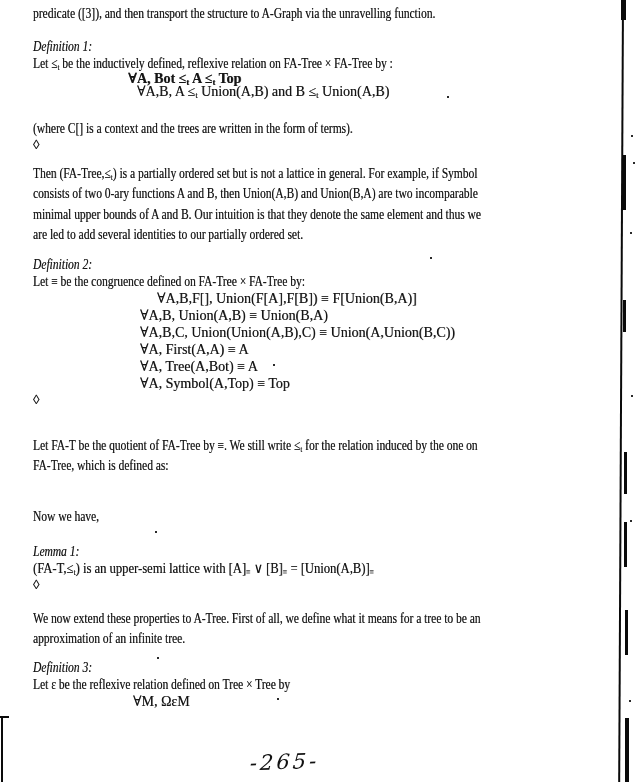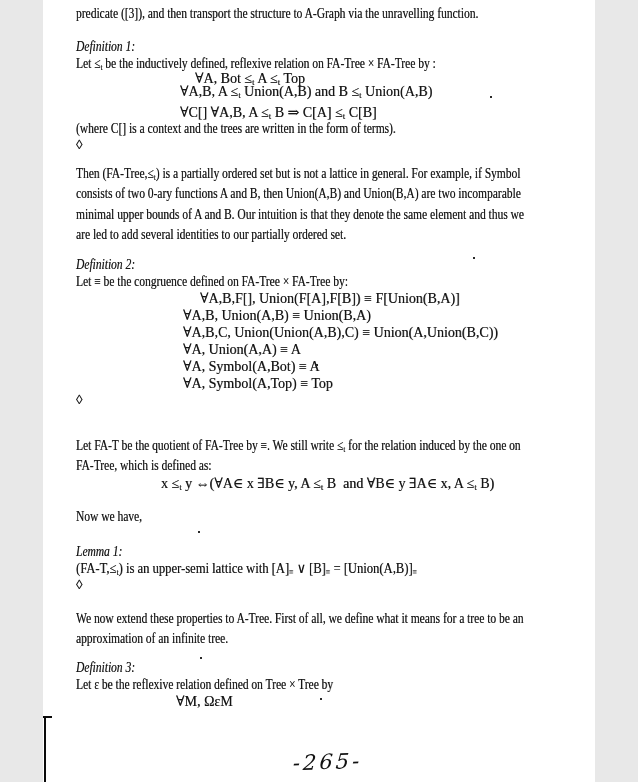--- a/index.html
+++ b/index.html
@@ -1,18 +1,18 @@
 <!DOCTYPE html>
 <html><head>
 <meta charset="utf-8">
 <style>
   html,body { margin:0; padding:0; background:#e8e8e8; }
   .page {
     position:relative;
-    width:552px; height:782px;
+    width:638px; height:782px;
     margin:0 auto;
     background:#ffffff;
     font-family:"Liberation Serif","DejaVu Serif",serif;
     color:#151515;
     overflow:hidden;
   }
   .line {
     position:absolute;
     white-space:pre;
     font-size:14px;
@@ -45,44 +45,42 @@
 </style>
 </head>
 <body>
 
 <div class="page">
 
   <div class="line prose" style="left:33px; top:6px;">predicate ([3]), and then transport the structure to A-Graph via the unravelling function.</div>
 
   <div class="line prose heading" style="left:33px; top:39px;">Definition 1:</div>
   <div class="line prose" style="left:33px; top:56px;">Let ≤<sub>t</sub> be the inductively defined, reflexive relation on FA-Tree × FA-Tree by :</div>
-  <div class="line" style="left:152px; top:71px;">∀A, Bot ≤<sub>t</sub> A ≤<sub>t</sub> Top</div>
+  <div class="line" style="left:128px; top:71px;font-weight:bold;">∀A, Bot ≤<sub>t</sub> A ≤<sub>t</sub> Top</div>
   <div class="line" style="left:137px; top:84px;">∀A,B, A ≤<sub>t</sub> Union(A,B) and B ≤<sub>t</sub> Union(A,B)</div>
-  <div class="line" style="left:137px; top:105px;">∀C[] ∀A,B, A ≤<sub>t</sub> B ⇒ C[A] ≤<sub>t</sub> C[B]</div>
   <div class="line prose" style="left:33px; top:121px;">(where C[] is a context and the trees are written in the form of terms).</div>
   <div class="line qed" style="left:33px; top:137px;">◊</div>
 
   <div class="line prose" style="left:33px; top:166px;">Then (FA-Tree,≤<sub>t</sub>) is a partially ordered set but is not a lattice in general. For example, if Symbol</div>
   <div class="line prose" style="left:33px; top:186px;">consists of two 0-ary functions A and B, then Union(A,B) and Union(B,A) are two incomparable</div>
   <div class="line prose" style="left:33px; top:207px;">minimal upper bounds of A and B. Our intuition is that they denote the same element and thus we</div>
   <div class="line prose" style="left:33px; top:227px;">are led to add several identities to our partially ordered set.</div>
 
   <div class="line prose heading" style="left:33px; top:257px;">Definition 2:</div>
   <div class="line prose" style="left:33px; top:274px;">Let ≡ be the congruence defined on FA-Tree × FA-Tree by:</div>
   <div class="line" style="left:140px; top:291px;margin-left:17px;">∀A,B,F[], Union(F[A],F[B]) ≡ F[Union(B,A)]</div>
   <div class="line" style="left:140px; top:325px;">∀A,B,C, Union(Union(A,B),C) ≡ Union(A,Union(B,C))</div>
   <div class="line" style="left:140px; top:308px;">∀A,B, Union(A,B) ≡ Union(B,A)</div>
-  <div class="line" style="left:140px; top:342px;">∀A, Union(A,A) ≡ A</div>
-  <div class="line" style="left:140px; top:359px;">∀A, Symbol(A,Bot) ≡ A</div>
+  <div class="line" style="left:140px; top:342px;">∀A, First(A,A) ≡ A</div>
+  <div class="line" style="left:140px; top:359px;">∀A, Tree(A,Bot) ≡ A</div>
   <div class="line" style="left:140px; top:376px;">∀A, Symbol(A,Top) ≡ Top</div>
   <div class="line qed" style="left:33px; top:392px;">◊</div>
 
   <div class="line prose" style="left:33px; top:438px;">Let FA-T be the quotient of FA-Tree by ≡. We still write ≤<sub>t</sub> for the relation induced by the one on</div>
   <div class="line prose" style="left:33px; top:458px;">FA-Tree, which is defined as:</div>
-  <div class="line" style="left:118px; top:476px;">x ≤<sub>t</sub> y ⇔(∀A∈ x ∃B∈ y, A ≤<sub>t</sub> B  and ∀B∈ y ∃A∈ x, A ≤<sub>t</sub> B)</div>
 
   <div class="line prose" style="left:33px; top:509px;">Now we have,</div>
 
   <div class="line prose heading" style="left:33px; top:544px;">Lemma 1:</div>
   <div class="line sx90" style="left:33px; top:561px;">(FA-T,≤<sub>t</sub>) is an upper-semi lattice with [A]<sub>≡</sub> ∨ [B]<sub>≡</sub> = [Union(A,B)]<sub>≡</sub></div>
   <div class="line qed" style="left:33px; top:577px;">◊</div>
 
   <div class="line prose" style="left:33px; top:611px;">We now extend these properties to A-Tree. First of all, we define what it means for a tree to be an</div>
   <div class="line prose" style="left:33px; top:631px;">approximation of an infinite tree.</div>
 

